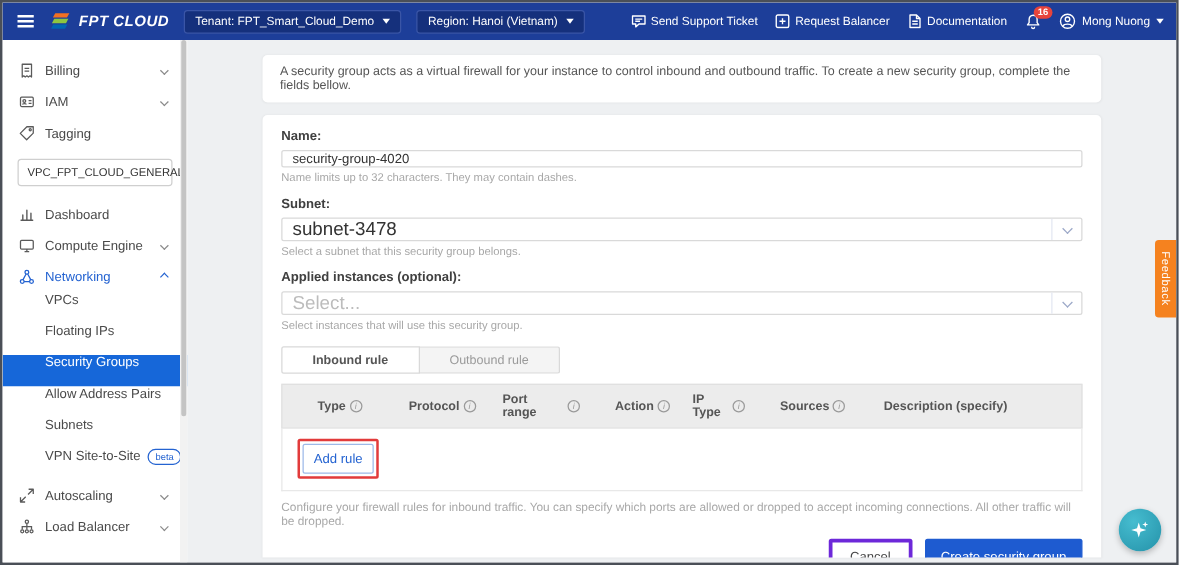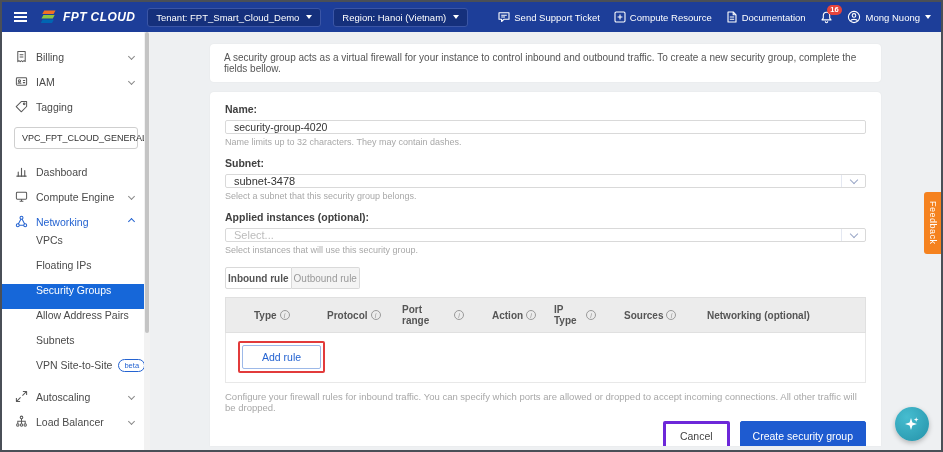--- a/index.html
+++ b/index.html
@@ -39,37 +39,37 @@
   .sb-scrollbar { position:absolute; right:0; top:0; bottom:0; width:6px; background:#f2f2f2; cursor:pointer; }
   .sb-scrollbar .thumb { position:absolute; top:0; left:1px; width:4px; height:72%; background:#c4c4c4; border-radius:2px; }
 
   
   .content { flex:1; position:relative; background:#eef0f2; padding:12px 60px 4px 60px; display:flex; flex-direction:column; min-width:0; }
   .intro-card { background:#fff; border-radius:4px; padding:8px 14px; font-size:10px; color:#555; margin-bottom:10px; box-shadow:0 0 2px rgba(0,0,0,0.06); }
   .form-card { background:#fff; border-radius:4px 4px 0 0; padding:11px 15px 10px; flex:1; display:flex; flex-direction:column; min-height:0; overflow:hidden; box-shadow:0 0 2px rgba(0,0,0,0.06); }
   .f-label { font-size:10.5px; font-weight:bold; color:#404040; margin-bottom:5px; }
   .f-input { width:100%; height:22px; border:1px solid #d9d9d9; border-radius:2px; padding:0 8px; font-size:10.5px; color:#333; font-family:inherit; outline:none; }
   .f-help { font-size:9px; color:#a8a8a8; margin:3px 0 10px; }
-  .f-select { height:22px; border:1px solid #d9d9d9; border-radius:2px; display:flex; align-items:center; padding-left:8px; font-size:11px; color:#333; cursor:pointer; background:#fff; }
+  .f-select { height:22px; border:1px solid #d9d9d9; border-radius:2px; display:flex; align-items:center; padding-left:8px; font-size:15px; color:#333; cursor:pointer; background:#fff; }
   .f-select .arrow-box { margin-left:auto; width:24px; height:100%; border-left:1px solid #e4e8f2; display:flex; align-items:center; justify-content:center; }
   .sel-arrow { width:6px; height:6px; border-right:1.4px solid #9aa7c7; border-bottom:1.4px solid #9aa7c7; transform:rotate(45deg); margin-top:-2px; }
   .placeholder { color:#bcbcbc; }
 
   .tabs { display:flex; margin:2px 0 8px; }
-  .tab { height:22px; padding:0 2px; display:flex; align-items:center; font-size:10px; border:1px solid #d9d9d9; cursor:pointer; white-space:nowrap; }
+  .tab { height:22px; padding:0 24px; display:flex; align-items:center; font-size:10px; border:1px solid #d9d9d9; cursor:pointer; white-space:nowrap; }
   .tab.active { background:#fff; color:#555; font-weight:bold; border-radius:2px 0 0 2px; }
   .tab.inactive { background:#f4f4f4; color:#9a9a9a; border-left:none; border-radius:0 2px 2px 0; }
 
   .thead { display:flex; background:#ececec; border:1px solid #e0e0e0; padding:6px 0; font-size:10px; font-weight:bold; color:#555; align-items:center; }
   .th { display:flex; align-items:center; gap:3px; padding-left:28px; }
   .w-type{width:73px} .w-proto{width:75px} .w-port{width:90px} .w-action{width:62px} .w-ip{width:70px} .w-src{width:83px} .w-desc{flex:1}
   .info-i { width:10px; height:10px; border:1px solid #9a9a9a; border-radius:50%; font-size:7px; font-style:italic; font-weight:normal; color:#9a9a9a; display:inline-flex; align-items:center; justify-content:center; cursor:pointer; flex:0 0 10px; }
   .tbody { border:1px solid #e8e8e8; border-top:none; padding:8px 12px 9px; background:#fff; }
   .add-rule-wrap { display:inline-block; border:2px solid #e23b3b; padding:2px; border-radius:2px; }
-  .add-rule-btn { background:#fff; border:1px solid #9db9e8; color:#2463d1; font-size:10.5px; padding:5px 19px; border-radius:2px; cursor:pointer; font-family:inherit; }
+  .add-rule-btn { background:#fff; border:1px solid #9db9e8; color:#2463d1; font-size:10.5px; padding:5px 8px; border-radius:2px; cursor:pointer; font-family:inherit; }
   .rules-help { font-size:9.5px; color:#a8a8a8; margin-top:8px; }
 
   .footer { margin-top:auto; display:flex; justify-content:flex-end; gap:10px; padding-top:8px; }
   .btn-cancel { background:#fff; border:3px solid #6d28d9; border-radius:2px; padding:6px 14px; font-size:10.5px; color:#444; cursor:pointer; font-family:inherit; }
   .btn-primary { background:#1e5bd0; border:1px solid #1e5bd0; border-radius:2px; padding:6px 12px; font-size:10.5px; color:#fff; cursor:pointer; font-family:inherit; }
 
   
   .feedback-tab { position:absolute; right:0; top:160px; width:17px; height:62px; background:#f5821f; color:#fff; writing-mode:vertical-rl; display:flex; align-items:center; justify-content:center; font-size:9px; border-radius:3px 0 0 3px; cursor:pointer; letter-spacing:0.5px; }
   .chat-fab { position:absolute; right:12px; bottom:9px; width:34px; height:34px; border-radius:50%; background:radial-gradient(circle at 35% 30%, #46bdd0, #2592a9); display:flex; align-items:center; justify-content:center; cursor:pointer; box-shadow:0 2px 5px rgba(0,0,0,0.25); }
 
@@ -116,21 +116,21 @@
         </span>
         <span>Send Support Ticket</span>
       </span>
       <span class="tb-link">
         <span>
           <svg width="12" height="12" viewBox="0 0 12 12" fill="none" stroke="#fff" stroke-width="1.1" stroke-linejoin="round">
               <rect x="1" y="1" width="10" height="10" rx="1.2"></rect>
               <path d="M6 3.6 v4.8 M3.6 6 h4.8"></path>
             </svg>
         </span>
-        <span>Compute Resource</span>
+        <span>Request Balancer</span>
       </span>
       <span class="tb-link">
         <span>
           <svg width="12" height="12" viewBox="0 0 12 12" fill="none" stroke="#fff" stroke-width="1.1" stroke-linejoin="round">
               <path d="M2 1 h5.2 L10 3.8 V11 H2 Z"></path>
               <path d="M7.2 1 v2.8 H10 M3.8 6 h4.4 M3.8 8.2 h4.4"></path>
             </svg>
         </span>
         <span>Documentation</span>
       </span>
@@ -341,21 +341,21 @@
           </div>
           <div class="th w-ip">
             <span>IP Type</span>
             <span class="info-i">i</span>
           </div>
           <div class="th w-src">
             <span>Sources</span>
             <span class="info-i">i</span>
           </div>
           <div class="th w-desc">
-            <span>Networking (optional)</span>
+            <span>Description (specify)</span>
           </div>
         </div>
 
         <div class="tbody">
           <span class="add-rule-wrap">
             <button class="add-rule-btn">Add rule</button>
           </span>
         </div>
 
         <div class="rules-help">Configure your firewall rules for inbound traffic. You can specify which ports are allowed or dropped to accept incoming connections. All other traffic will be dropped.</div>

